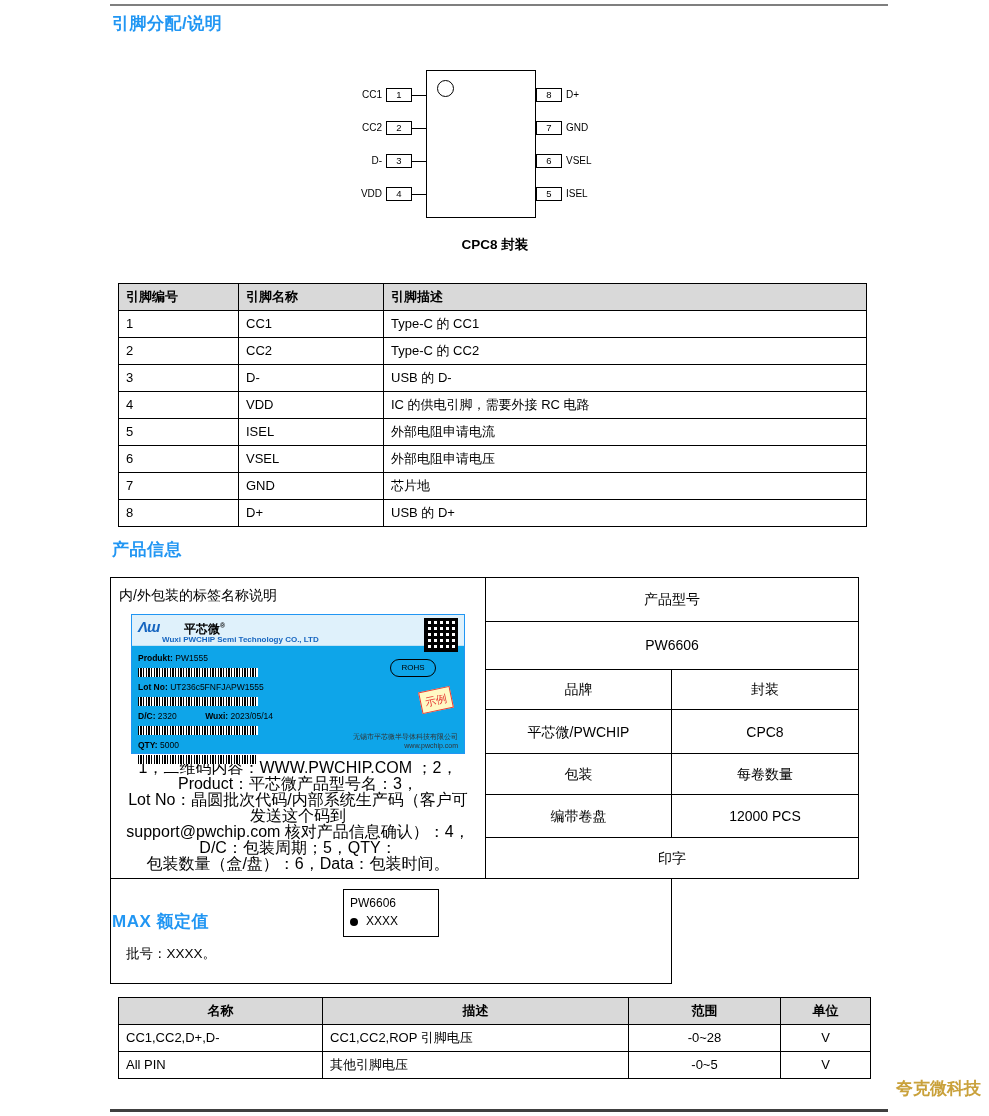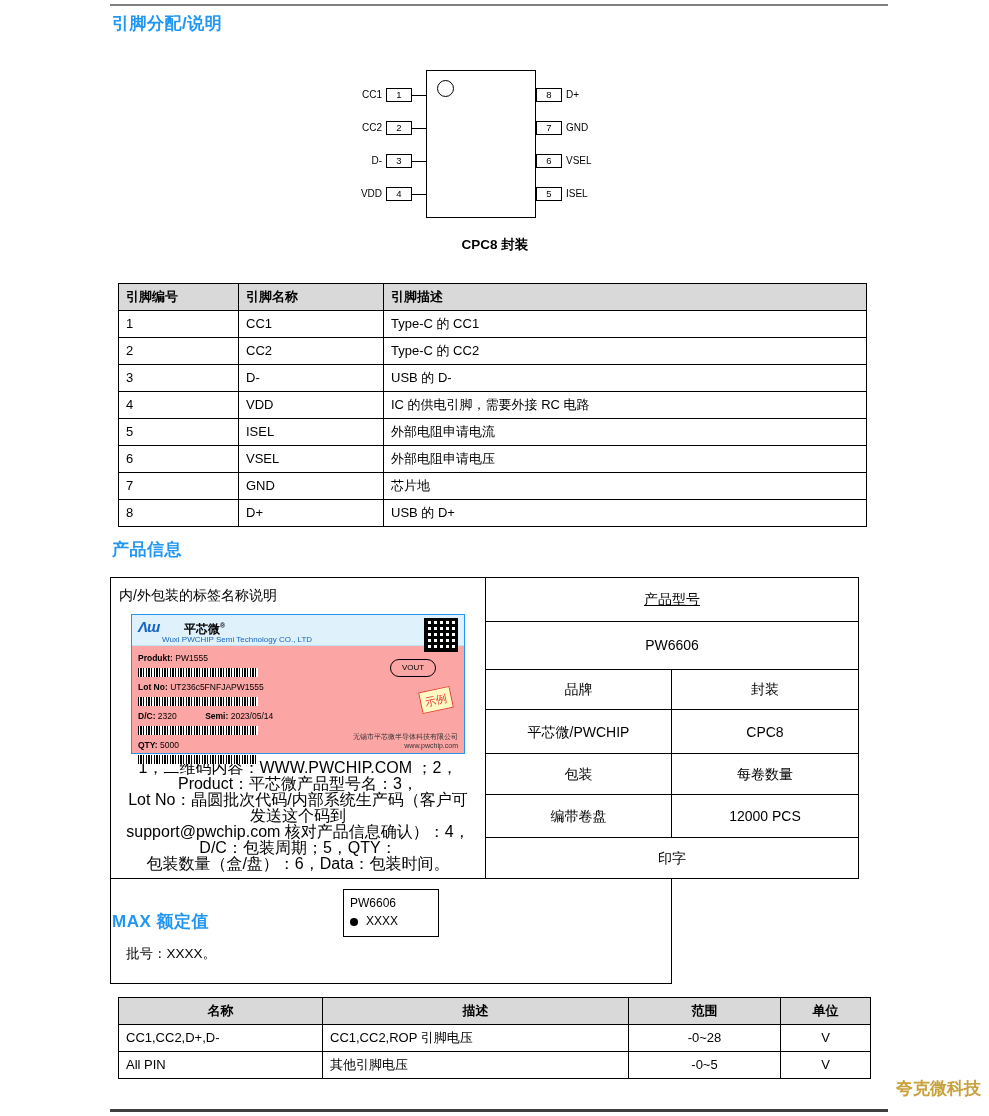--- a/index.html
+++ b/index.html
@@ -151,21 +151,21 @@
   #max-table td.c { text-align: center; }
   
   .label-cell-inner {
     padding: 6px 4px 2px 4px;
   }
   .label-card {
     width: 334px;
     height: 140px;
     margin: 4px auto 0 auto;
     border: 1.2px solid #2196f3;
-    background: #fca5a5;
+    background: #0ea5e9;
     position: relative;
     box-sizing: border-box;
   }
   .lc-head {
     height: 30px;
     background: #dff1fb;
     position: relative;
     border-bottom: 1px solid #bfe2f5;
   }
   .lc-logo {
@@ -185,21 +185,21 @@
     font-size: 12px;
     font-weight: bold;
     color: #000;
   }
   .lc-sup { font-size: 7px; vertical-align: super; }
   .lc-en {
     position: absolute;
     left: 30px;
     top: 16px;
     font-size: 8px;
-    font-weight: normal;
+    font-weight: bold;
     color: #1565c0;
     white-space: nowrap;
   }
   .qr {
     position: absolute;
     right: 6px;
     top: 3px;
     width: 34px;
     height: 34px;
     background:
@@ -441,46 +441,46 @@
                   <div class="barcode"></div>
                 </div>
                 <div class="lc-row">
                   <span class="lc-k">Lot No:</span>
                   <span>UT236c5FNFJAPW1555</span>
                   <div class="barcode"></div>
                 </div>
                 <div class="lc-row">
                   <span class="lc-k">D/C:</span>
                   <span>2320</span>
-                  <span style="margin-left:26px;" class="lc-k">Semi:</span>
+                  <span style="margin-left:26px;" class="lc-k">Wuxi:</span>
                   <div style="display:inline-block; width:100px;">2023/05/14</div>
                   <div class="barcode"></div>
                 </div>
                 <div class="lc-row">
                   <span class="lc-k">QTY:</span>
                   <span>5000</span>
                   <div class="barcode"></div>
                 </div>
               </div>
-              <div class="rohs">VOUT</div>
+              <div class="rohs">ROHS</div>
               <div class="sample-stamp">示例</div>
               <div class="lc-foot">
                 <div>无锡市平芯微半导体科技有限公司</div>
                 <div>www.pwchip.com</div>
               </div>
             </div>
             <div class="label-notes">
               <div>1，二维码内容：WWW.PWCHIP.COM ；2，Product：平芯微产品型号名：3，</div>
               <div>Lot No：晶圆批次代码/内部系统生产码（客户可发送这个码到</div>
               <div>support@pwchip.com 核对产品信息确认）：4，D/C：包装周期；5，QTY：</div>
               <div>包装数量（盒/盘）：6，Data：包装时间。</div>
             </div>
           </div>
         </td>
-        <td colspan="2" style="height:30px;text-decoration:underline;">产品型号</td>
+        <td colspan="2" style="height:30px;">产品型号</td>
       </tr>
       <tr>
         <td colspan="2" style="height:33px;">PW6606</td>
       </tr>
       <tr>
         <td style="height:28px;">品牌</td>
         <td>封装</td>
       </tr>
       <tr>
         <td style="height:30px;">平芯微/PWCHIP</td>

